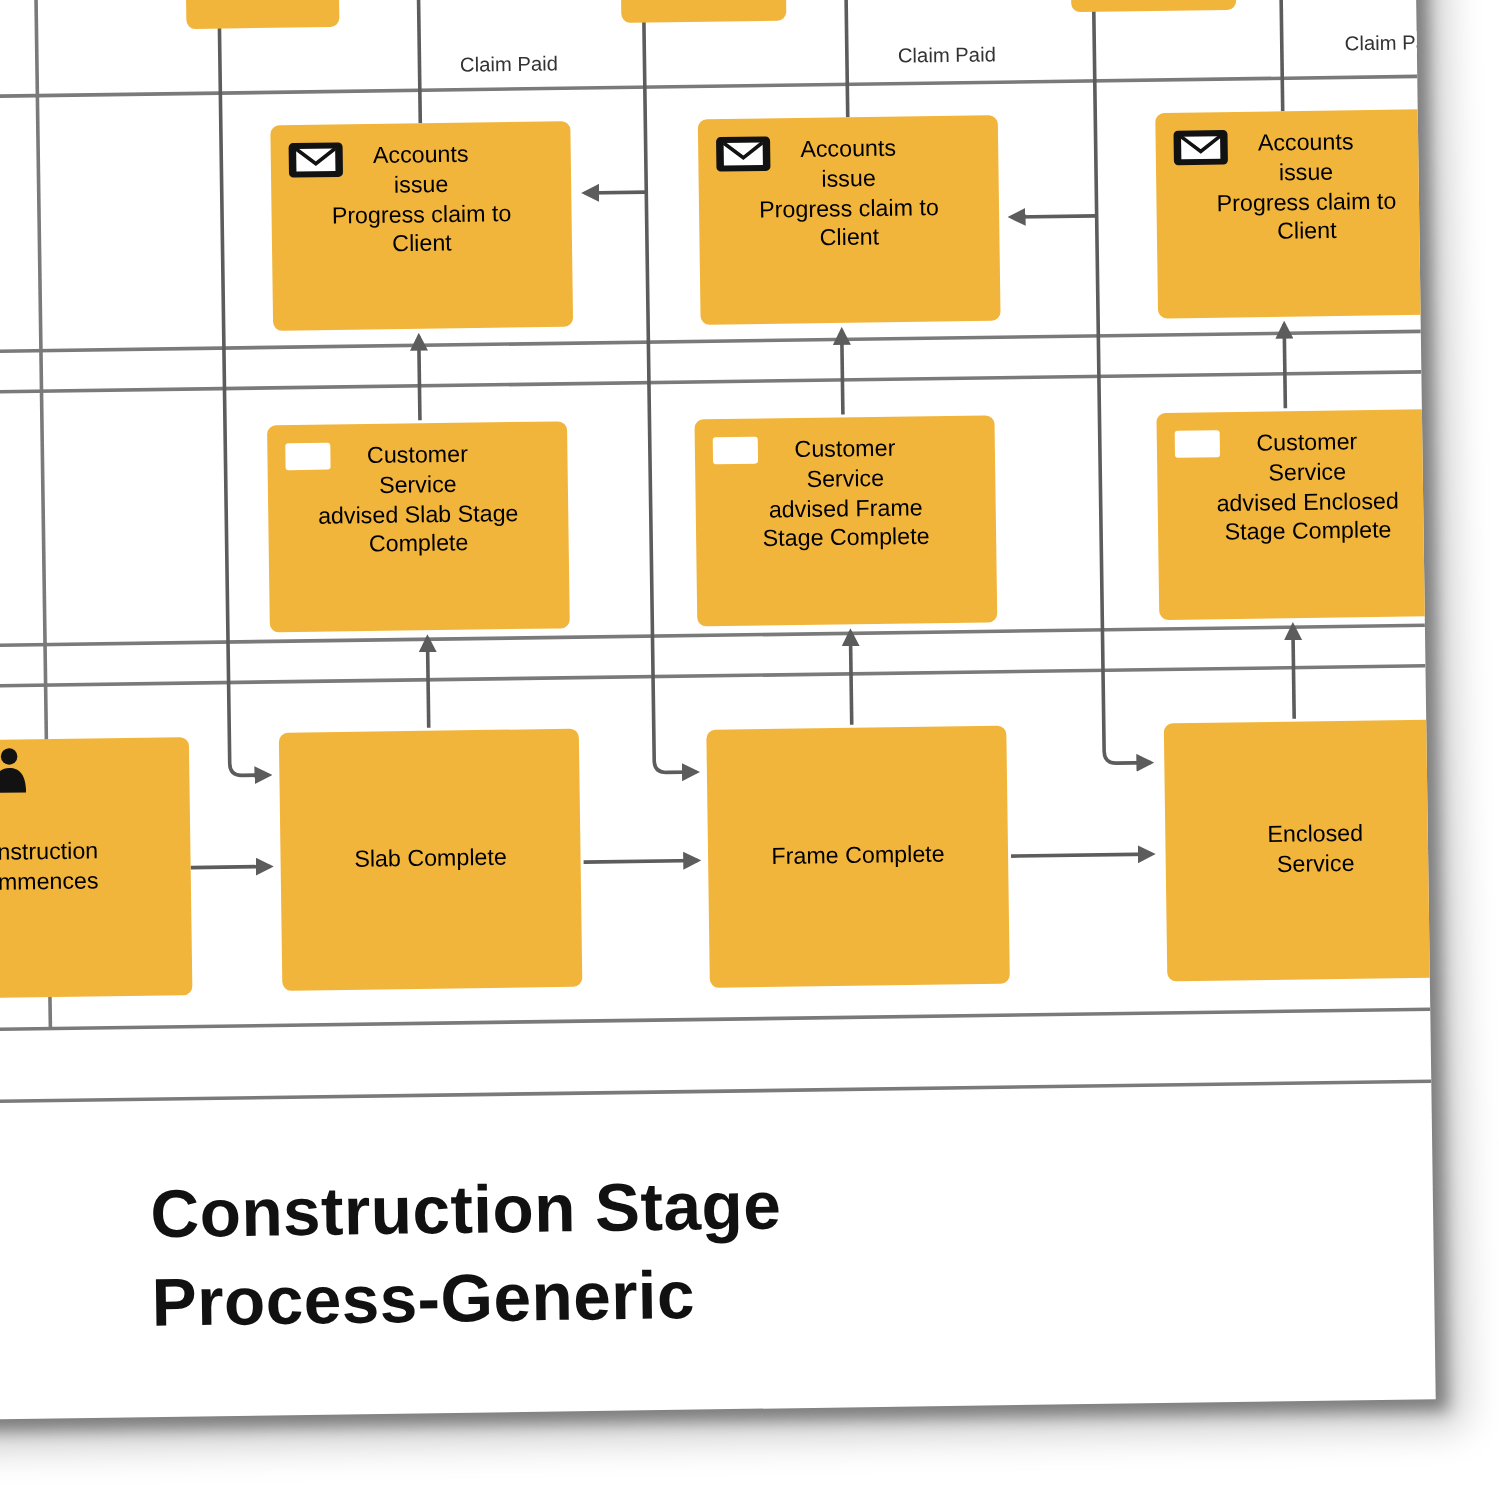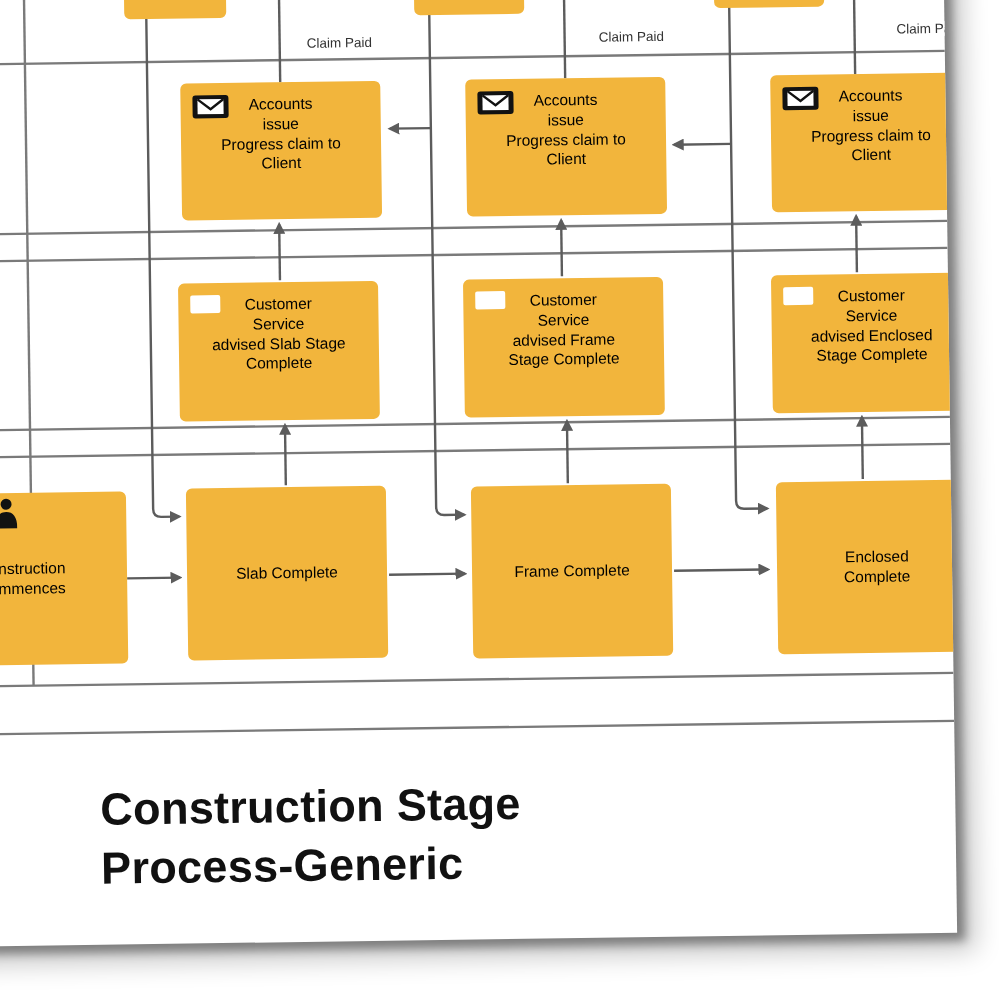--- a/index.html
+++ b/index.html
@@ -174,19 +174,19 @@
   </svg>
 
   <div class="node milestone" style="left:255px; top:575px; width:200px; height:172px;">
     <span class="lbl">Slab Complete</span>
   </div>
   <div class="node milestone" style="left:540px; top:577px; width:200px; height:172px;">
     <span class="lbl">Frame Complete</span>
   </div>
   <div class="node milestone" style="left:845px; top:577px; width:200px; height:172px;">
     <span class="lbl">Enclosed
-Complete</span>
+Service</span>
   </div>
 
   <h1 class="title">Construction Stage
 Process-Generic</h1>
 
 </div>
 
 </body></html>

